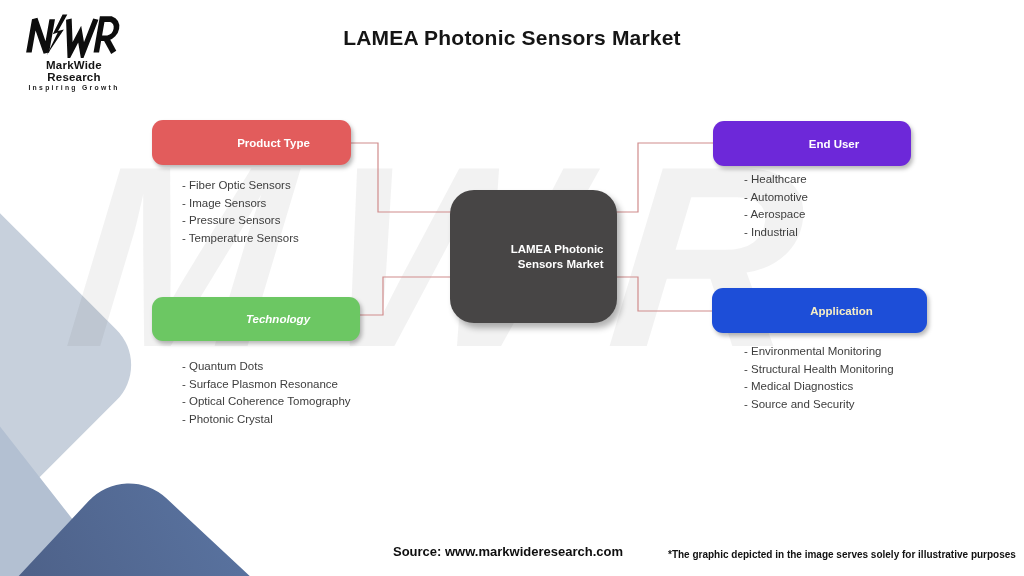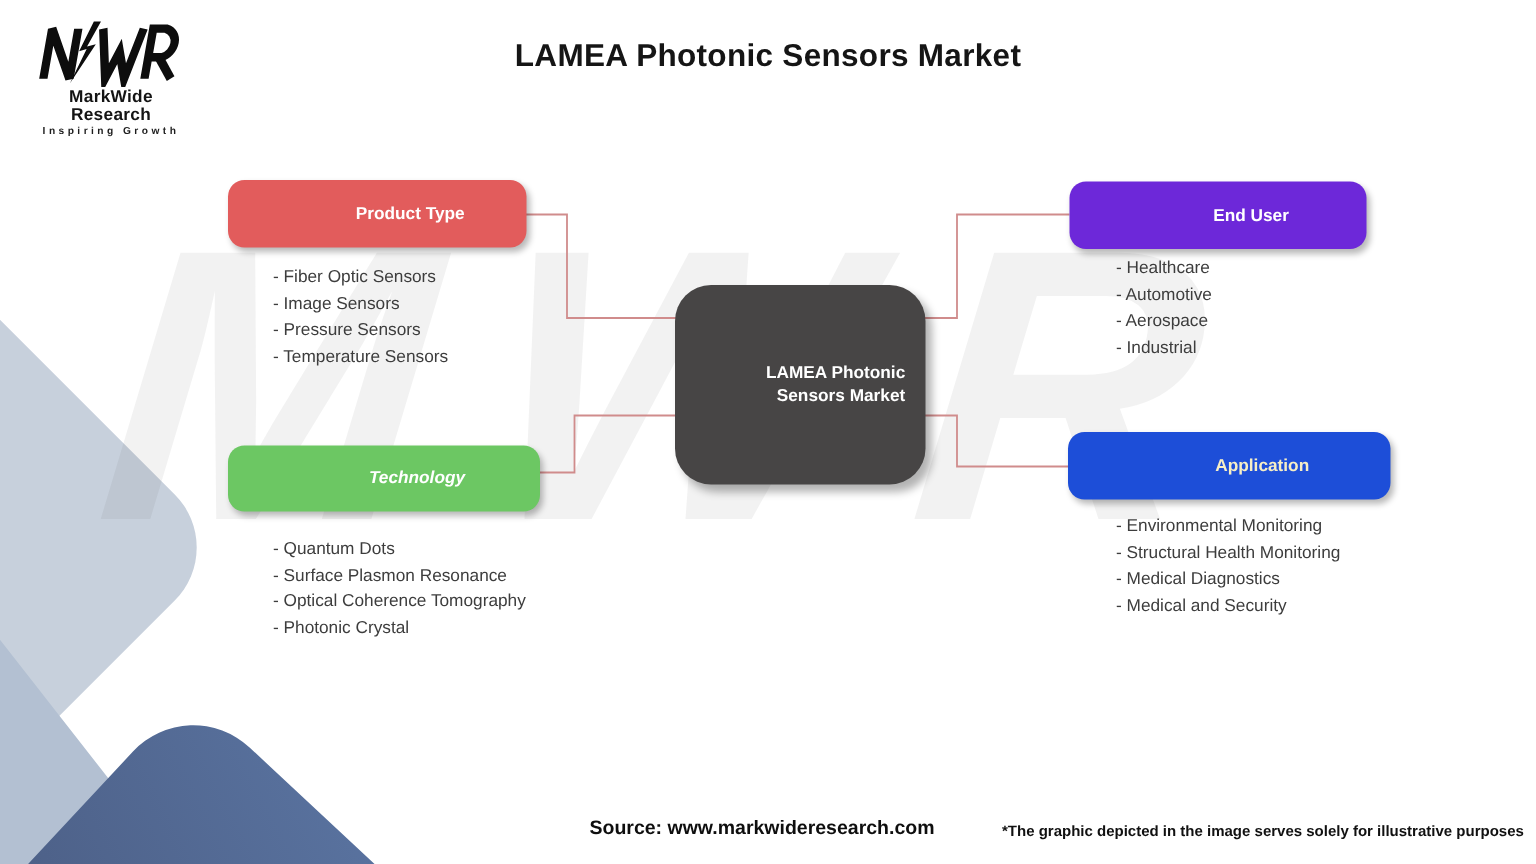--- a/index.html
+++ b/index.html
@@ -146,19 +146,19 @@
       <div class="list-item">- Photonic Crystal</div>
     </div>
 
   <div class="branch-box box-application">
     <span>Application</span>
   </div>
   <div class="branch-list list-application">
       <div class="list-item">- Environmental Monitoring</div>
       <div class="list-item">- Structural Health Monitoring</div>
       <div class="list-item">- Medical Diagnostics</div>
-      <div class="list-item">- Medical and Security</div>
+      <div class="list-item">- Source and Security</div>
     </div>
 
   <div class="source">Source: www.markwideresearch.com</div>
   <div class="disclaimer">*The graphic depicted in the image serves solely for illustrative purposes</div>
 
 </div>
 
 </body></html>

